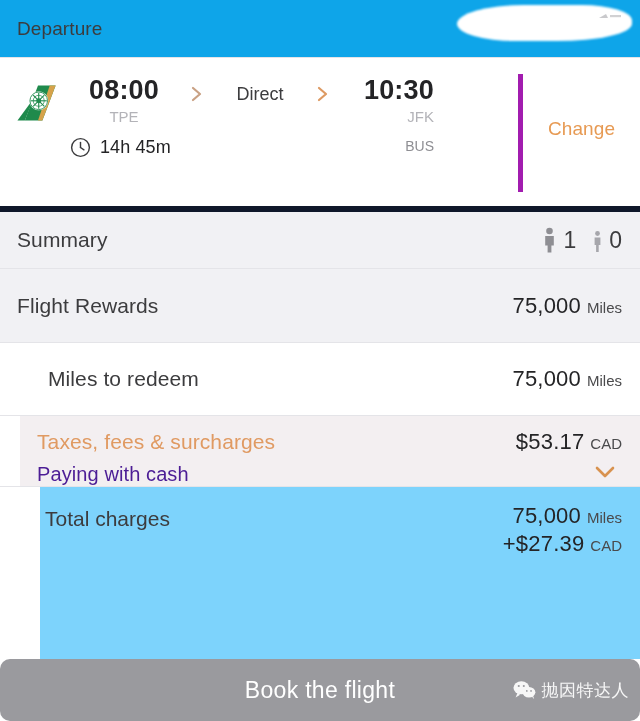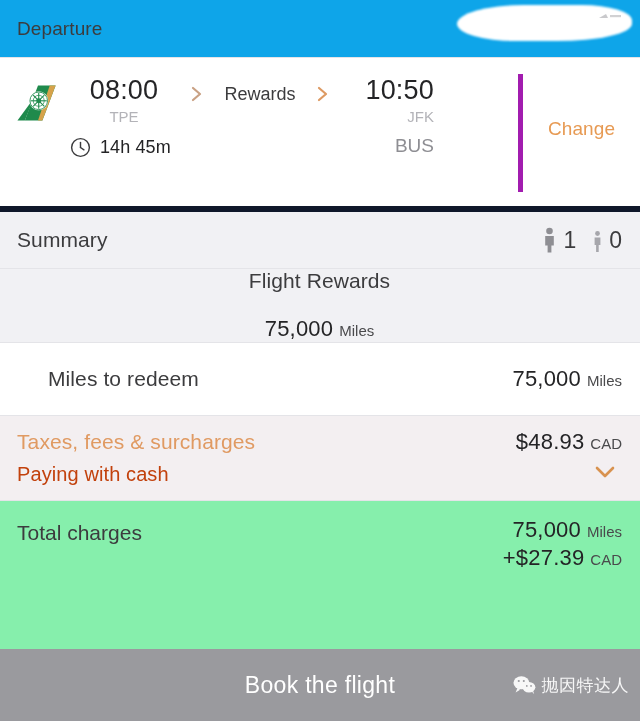--- a/index.html
+++ b/index.html
@@ -74,21 +74,21 @@
   }
   .seg {
     display: flex;
     flex-direction: column;
     align-items: center;
   }
   .seg-dep { width: 116px; align-items: center; }
   .time {
     font-size: 27px;
     color: #242426;
-    font-weight: 400;
+    font-weight: 700;
     letter-spacing: .2px;
     line-height: 36px;
   }
   .airport {
     font-size: 15px;
     color: #b3b3b8;
     line-height: 20px;
     margin-top: -1px;
   }
   .chev-right {
@@ -105,21 +105,21 @@
     width: 96px;
     text-align: center;
     flex: 0 0 auto;
   }
   .seg-arr {
     width: 118px;
     align-items: flex-end;
     padding-right: 22px;
   }
   .terminal {
-    font-size: 19px;
+    font-size: 14px;
     color: #8e8e93;
     line-height: 20px;
     margin-top: 9px;
   }
   .duration {
     display: flex;
     align-items: center;
     margin-top: 11px;
     margin-left: 54px;
   }
@@ -161,21 +161,21 @@
   .row.white { background: #ffffff; padding-left: 48px; }
   .sep-full { height: 1px; background: #e4e4e8; }
   .row-label {
     font-size: 21px;
     color: #3c3c3e;
     letter-spacing: .1px;
   }
   .row-label.accent { color: #e09a62; }
   .row-sub {
     font-size: 20px;
-    color: #c2410c;
+    color: #4c1d95;
     letter-spacing: .1px;
     margin-top: 5px;
   }
   .row-right {
     display: flex;
     align-items: baseline;
     justify-content: flex-end;
   }
   .amount {
     font-size: 22px;
@@ -199,22 +199,23 @@
     margin-left: 12px;
   }
   .pax-count {
     font-size: 23px;
     color: #3c3c3e;
   }
 
   
   .taxes-block {
     background: #f3eff1;
-    padding: 13px 18px 14px 17px;
-    position: relative;
+    padding: 13px 18px 0 17px;
+    position: relative;
+    margin-left: 20px;
   }
   .taxes-line {
     display: flex;
     align-items: baseline;
     justify-content: space-between;
   }
   .taxes-second {
     display: flex;
     align-items: center;
     justify-content: space-between;
@@ -223,46 +224,48 @@
   .chev-down-wrap {
     width: 34px;
     display: flex;
     justify-content: center;
     align-items: center;
     cursor: pointer;
   }
 
   
   .total-block {
-    background: #86efac;
-    padding: 14px 18px 18px 17px;
+    background: #7dd3fc;
+    padding: 14px 18px 18px 5px;
     display: flex;
     justify-content: space-between;
     align-items: flex-start;
     flex: 1 1 auto;
+    margin-left: 40px;
   }
   .total-label {
     font-size: 21px;
     color: #3c3c3e;
     margin-top: 6px;
   }
   .total-values {
     text-align: right;
   }
   .total-values .row-right { margin-top: 2px; }
 
   
   .footer {
-    height: 72px;
+    height: 62px;
     background: #9a9a9e;
     display: flex;
     align-items: center;
     justify-content: center;
     position: relative;
     flex: 0 0 auto;
+    border-radius: 10px;
   }
   .book-label {
     font-size: 23px;
     color: #ffffff;
     letter-spacing: .3px;
   }
   .watermark {
     position: absolute;
     right: 11px;
     top: 50%;
@@ -317,30 +320,30 @@
           <div class="time">08:00</div>
           <div class="airport">TPE</div>
         </div>
 
         <div class="chev-right">
           <svg width="14" height="20" viewBox="0 0 14 20">
               <polyline points="3,4 10,10 3,16" fill="none" stroke="#c9a184" stroke-width="2.2" stroke-linecap="round" stroke-linejoin="round"></polyline>
             </svg>
         </div>
 
-        <div class="stops">Rewards</div>
+        <div class="stops">Direct</div>
 
         <div class="chev-right">
           <svg width="14" height="20" viewBox="0 0 14 20">
               <polyline points="3,4 10,10 3,16" fill="none" stroke="#dd9a63" stroke-width="2.2" stroke-linecap="round" stroke-linejoin="round"></polyline>
             </svg>
         </div>
 
         <div class="seg seg-arr">
-          <div class="time">10:50</div>
+          <div class="time">10:30</div>
           <div class="airport">JFK</div>
           <div class="terminal">BUS</div>
         </div>
       </div>
 
       <div class="duration">
         <svg width="21" height="21" viewBox="0 0 22 22">
           <circle cx="11" cy="11" r="9.3" fill="none" stroke="#3c3c3e" stroke-width="1.5"></circle>
           <line x1="11" y1="11" x2="11" y2="5.8" stroke="#3c3c3e" stroke-width="1.5" stroke-linecap="round"></line>
           <line x1="11" y1="11" x2="14.6" y2="13.4" stroke="#3c3c3e" stroke-width="1.5" stroke-linecap="round"></line>
@@ -368,21 +371,21 @@
         <svg width="11" height="26" viewBox="0 0 11 26">
           <circle cx="5.5" cy="6.5" r="2.4" fill="#a6a6ab"></circle>
           <path d="M2.6 10.5 h5.8 v7.5 h-1.7 v7 h-2.6 v-7 h-1.5 z" fill="#a6a6ab"></path>
         </svg>
         <span class="pax-count">0</span>
       </div>
     </div>
   </div>
   <div class="sep-full"></div>
 
-  <div class="row grey" style="min-height:73px;flex-direction:column;">
+  <div class="row grey" style="min-height:73px;">
     <div class="row-label">Flight Rewards</div>
     <div class="row-right">
       <span class="amount">75,000</span>
       <span class="unit">Miles</span>
     </div>
   </div>
   <div class="sep-full"></div>
 
   <div class="row white" style="min-height:72px;">
     <div class="row-label">Miles to redeem</div>
@@ -390,21 +393,21 @@
       <span class="amount">75,000</span>
       <span class="unit">Miles</span>
     </div>
   </div>
   <div class="sep-full"></div>
 
   <div class="taxes-block">
     <div class="taxes-line">
       <div class="row-label accent">Taxes, fees &amp; surcharges</div>
       <div class="row-right">
-        <span class="amount">$48.93</span>
+        <span class="amount">$53.17</span>
         <span class="unit">CAD</span>
       </div>
     </div>
     <div class="taxes-second">
       <div class="row-sub">Paying with cash</div>
       <div class="chev-down-wrap">
         <svg width="24" height="16" viewBox="0 0 24 16">
           <polyline points="4,4 12,12 20,4" fill="none" stroke="#d8924f" stroke-width="2.6" stroke-linecap="round" stroke-linejoin="round"></polyline>
         </svg>
       </div>

